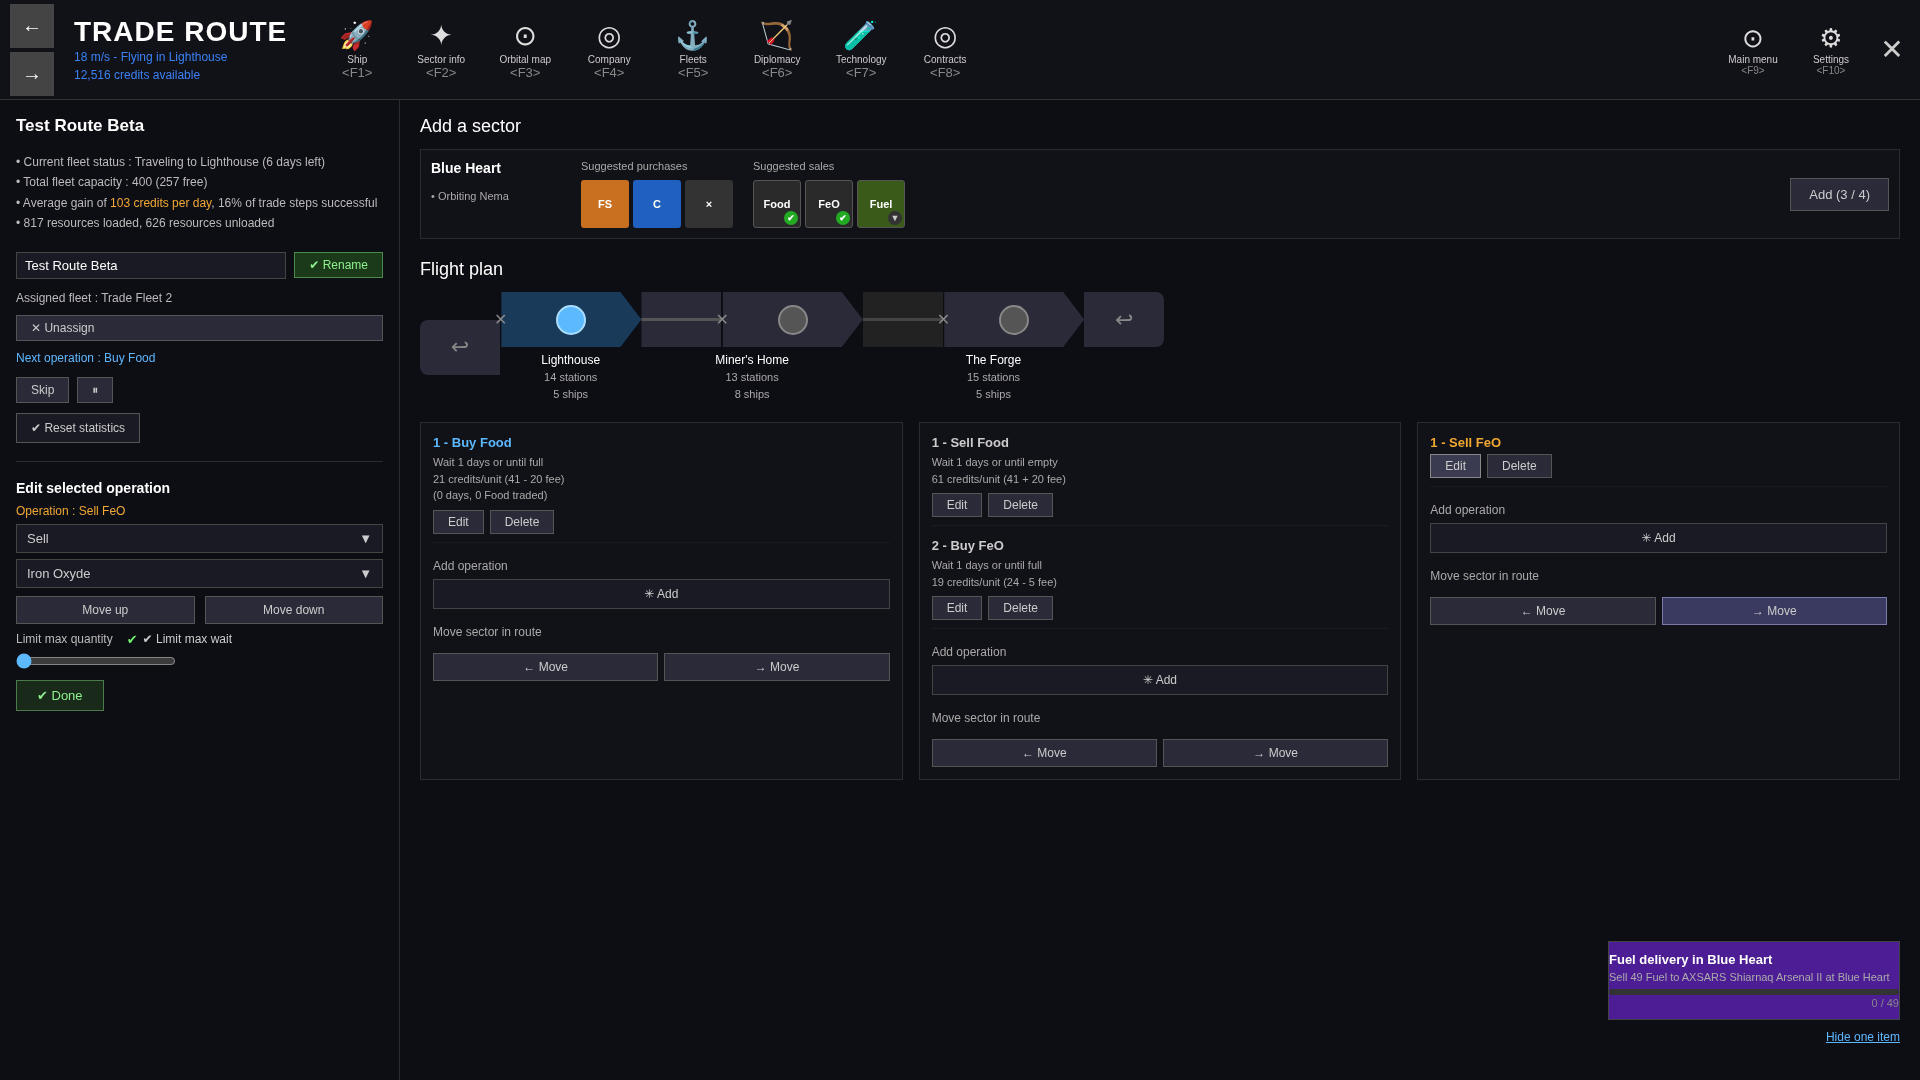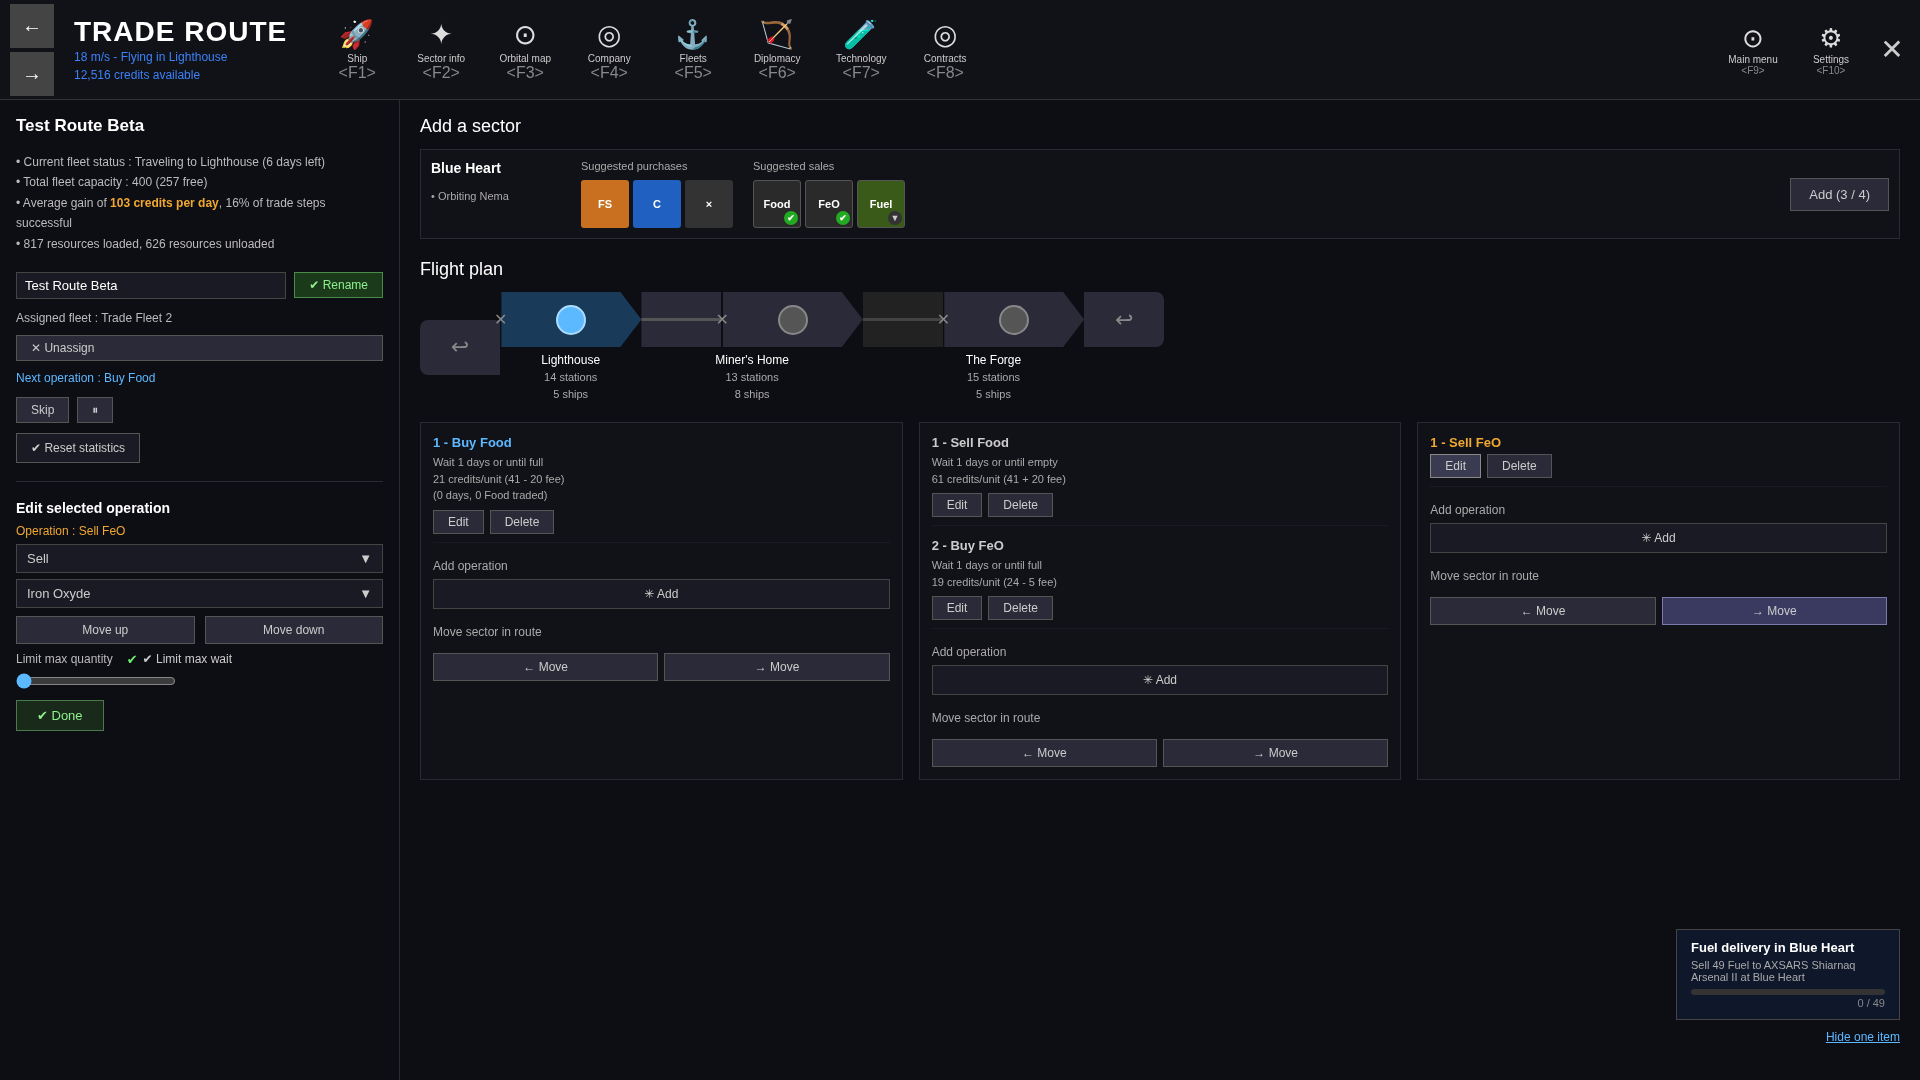--- a/index.html
+++ b/index.html
@@ -64,21 +64,21 @@
       width: 80px;
       height: 80px;
       cursor: pointer;
       color: #ccc;
       font-size: 10px;
       text-align: center;
       border: 1px solid transparent;
       border-radius: 3px;
     }
     .nav-icon-item .icon-svg { font-size: 28px; margin-bottom: 2px; color: #ddd; }
-    .nav-icon-item .key { color: #888; font-size: 16px; }
+    .nav-icon-item .key { color: #888; font-size: 13px; }
     .top-bar-right {
       display: flex;
       align-items: center;
       gap: 8px;
       margin-left: auto;
     }
     .main-menu-btn, .settings-btn {
       display: flex; flex-direction: column; align-items: center;
       cursor: pointer; color: #ccc; font-size: 10px; text-align: center;
       width: 70px;
@@ -110,21 +110,20 @@
       color: #fff;
       margin-bottom: 6px;
     }
     .status-text {
       font-size: 12px;
       line-height: 1.7;
       color: #bbb;
     }
     .status-text .highlight {
       color: #f0a830;
-      font-weight: bold;
     }
     .rename-row {
       display: flex;
       align-items: center;
       gap: 8px;
       margin-top: 8px;
     }
     .route-name-input {
       background: #1a1a24;
       border: 1px solid #444;
@@ -445,26 +444,26 @@
       justify-content: center;
       gap: 4px;
     }
     .move-sector-btn.active { background: #3a3a60; border-color: #7a7aaa; }
 
     
     .tooltip-popup {
       position: absolute;
       right: 20px;
       bottom: 60px;
-      background: #0f172a;
+      background: #4c1d95;
       border: 1px solid #444;
-      padding: 10px 14px;
-      font-size: 12px;
-      color: #ccc;
-      width: 224px;
+      padding: 10px 0;
+      font-size: 12px;
+      color: #ccc;
+      width: 292px;
       z-index: 100;
     }
     .tooltip-popup .tp-title { font-size: 13px; color: #fff; font-weight: bold; margin-bottom: 4px; }
     .tooltip-popup .tp-sub { color: #aaa; font-size: 11px; margin-bottom: 6px; }
     .tooltip-popup .tp-progress { 
       background: #333; height: 6px; border-radius: 3px;
       margin-top: 6px;
     }
     .tooltip-popup .tp-progress-bar { 
       background: #4a4aaa; height: 6px; border-radius: 3px;

